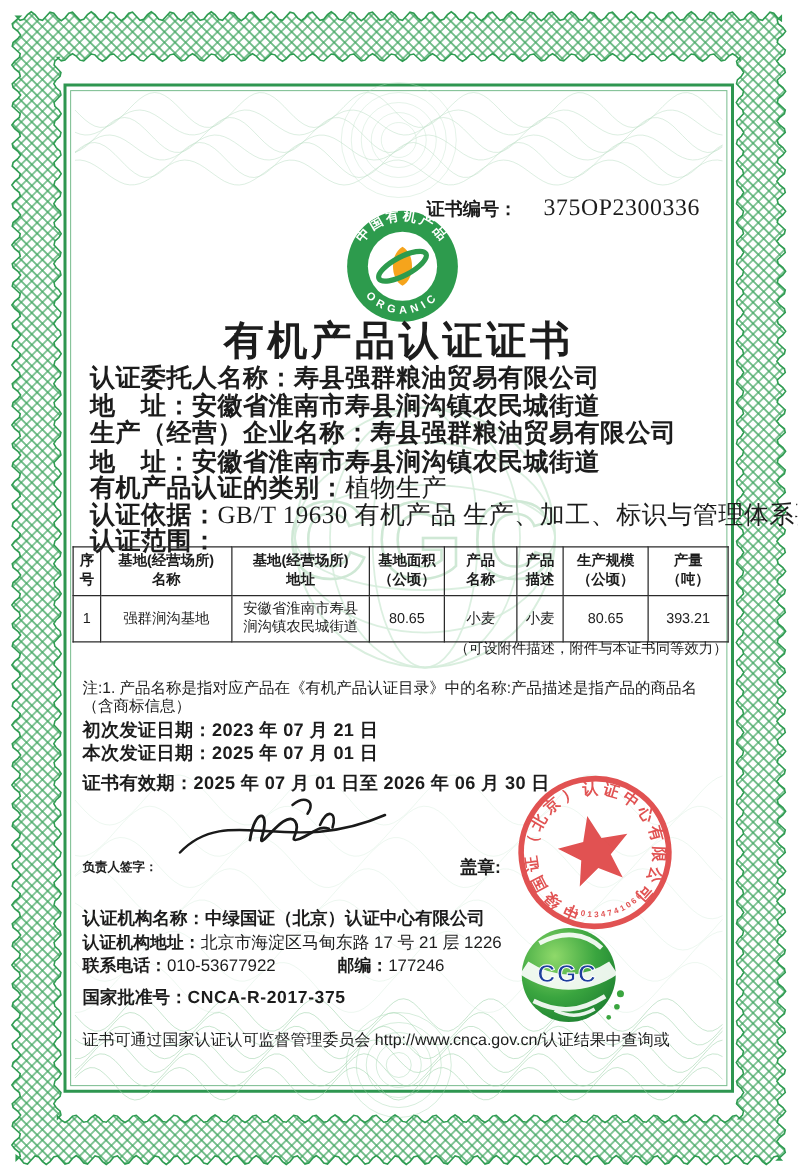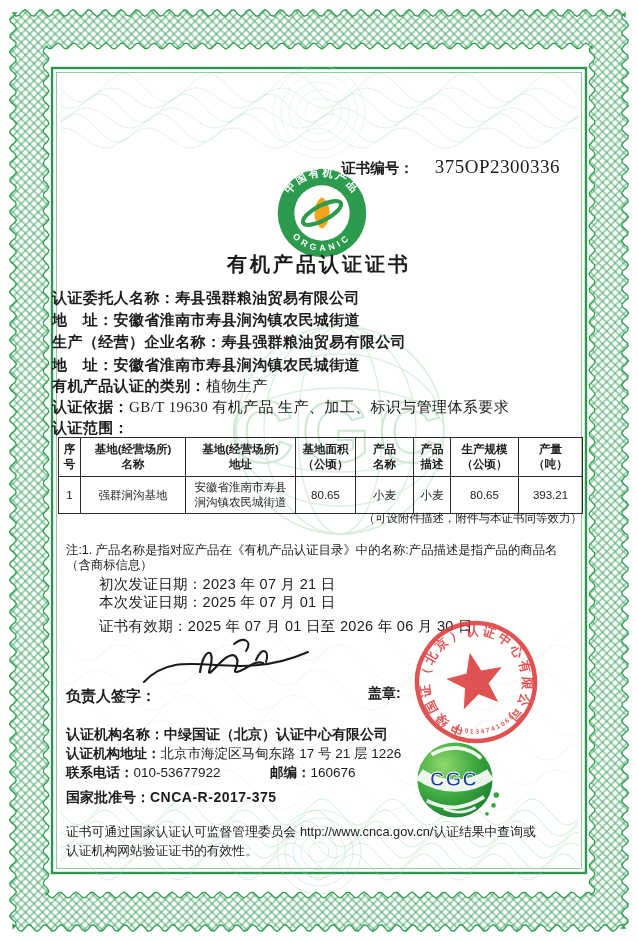--- a/index.html
+++ b/index.html
@@ -5,36 +5,36 @@
   html,body{margin:0;padding:0;background:#ffffff;}
   .page{position:relative;width:638px;height:941px;background:#ffffff;overflow:hidden;
         font-family:"Liberation Sans","DejaVu Sans",sans-serif;color:#1c1c1c;}
   #decor{position:absolute;left:0;top:0;width:638px;height:941px;z-index:0;}
   .abs{position:absolute;z-index:2;white-space:nowrap;}
   
   .cert-no{top:156px;right:78px;display:flex;align-items:baseline;gap:21px;}
   .cert-no .lab{font-size:14.5px;font-weight:700;}
   .cert-no .num{font-family:"Liberation Serif","DejaVu Serif",serif;font-size:19px;letter-spacing:.5px;}
   
-  .title{top:251px;left:0;right:0;text-align:center;font-size:20px;font-weight:700;letter-spacing:3px;}
-  
-  .line{left:52px;font-size:15px;font-weight:700;letter-spacing:.4px;}
+  .title{top:251px;left:0;right:0;text-align:center;font-size:32px;font-weight:700;letter-spacing:3px;}
+  
+  .line{left:72px;font-size:20px;font-weight:700;letter-spacing:.4px;}
   .kai{font-family:"Liberation Serif","DejaVu Serif",serif;font-weight:500;}
   
   table.scope{position:absolute;left:58px;top:437px;width:524px;z-index:2;border-collapse:collapse;table-layout:fixed;background:transparent;}
   table.scope th,table.scope td{border:1px solid #2b2b2b;text-align:center;vertical-align:middle;
        font-size:11.5px;line-height:1.3;padding:1px 2px;white-space:pre-line;}
   table.scope th{font-weight:600;height:36px;}
   table.scope td{height:34px;}
   .note-attach{right:56px;top:511px;font-size:11.5px;margin-left:32px;}
   .statement{left:66px;top:525px;font-size:13.6px;font-weight:700;}
   .note1{left:66px;top:542px;font-size:12.4px;}
   .note2{left:66px;top:557px;font-size:12.4px;}
-  .dateline{left:66px;font-size:14.5px;font-weight:400;letter-spacing:.3px;margin-left:33px;}
-  .signer{left:66px;top:687px;font-size:15px;font-weight:700;}
+  .dateline{left:66px;font-size:14.5px;font-weight:700;letter-spacing:.3px;}
+  .signer{left:66px;top:687px;font-size:10px;font-weight:700;}
   .seal-label{left:368px;top:685px;font-size:14px;font-weight:700;}
   .agline{left:66px;font-weight:700;font-size:14px;}
   .agline .val{font-weight:600;}
   .agline .val-reg{font-weight:500;}
   .postcode{position:absolute;left:204px;top:0;}
   .footer-line{left:66px;font-size:12.8px;font-weight:500;}
   .sig-svg{left:138px;top:626px;z-index:2;}
   .org-logo{left:274px;top:165px;z-index:2;}
   .seal-svg{left:406px;top:612px;z-index:3;}
   .cgc-svg{left:408px;top:733px;z-index:2;}
@@ -227,21 +227,21 @@
   </svg>
 
   <div class="abs agline" style="top:726px">
     <span>认证机构名称：</span><span class="val">中绿国证（北京）认证中心有限公司</span>
   </div>
   <div class="abs agline" style="top:745px;font-size:13.5px">
     <span>认证机构地址：</span><span class="val-reg">北京市海淀区马甸东路 17 号 21 层 1226</span>
   </div>
   <div class="abs agline" style="top:764px;font-size:13.5px">
     <span>联系电话：</span><span class="val-reg">010-53677922</span>
-    <span class="postcode"><span>邮编：</span><span class="val-reg">160676</span></span>
+    <span class="postcode"><span>邮编：</span><span class="val-reg">177246</span></span>
   </div>
   <div class="abs agline" style="top:789px">
     <span>国家批准号：</span><span class="val" style="letter-spacing:.5px">CNCA-R-2017-375</span>
   </div>
 
   <svg class="abs cgc-svg" width="94" height="94" viewBox="-50 -50 100 100">
     <defs>
       <radialGradient id="gradG" cx="35%" cy="30%" r="80%">
         <stop offset="0%" stop-color="#8fd96a"></stop>
           <stop offset="55%" stop-color="#3aa53f"></stop>
@@ -255,15 +255,14 @@
       <path d="M-25,-27 C-5,-38 14,-36 28,-23" stroke-width="4"></path>
       <path d="M-12,30 C0,36 12,35 22,29" stroke-width="3"></path>
     </g>
     <circle cx="44" cy="16" r="3" fill="#3aa53f"></circle>
     <circle cx="41" cy="27" r="2.4" fill="#3aa53f"></circle>
     <circle cx="34" cy="36" r="2" fill="#3aa53f"></circle>
     <text x="-1" y="6" text-anchor="middle" font-size="21" font-weight="800" letter-spacing="1.5" fill="#1d3e9c" stroke="#ffffff" stroke-width="0.8" font-family="Liberation Sans, sans-serif">CGC</text>
   </svg>
 
   <div class="abs footer-line" style="top:824px">证书可通过国家认证认可监督管理委员会 http://www.cnca.gov.cn/认证结果中查询或</div>
-  <div class="abs footer-line" style="top:843px">认证机构网站验证证书的有效性。</div>
 
 </div>
 
 </body></html>

